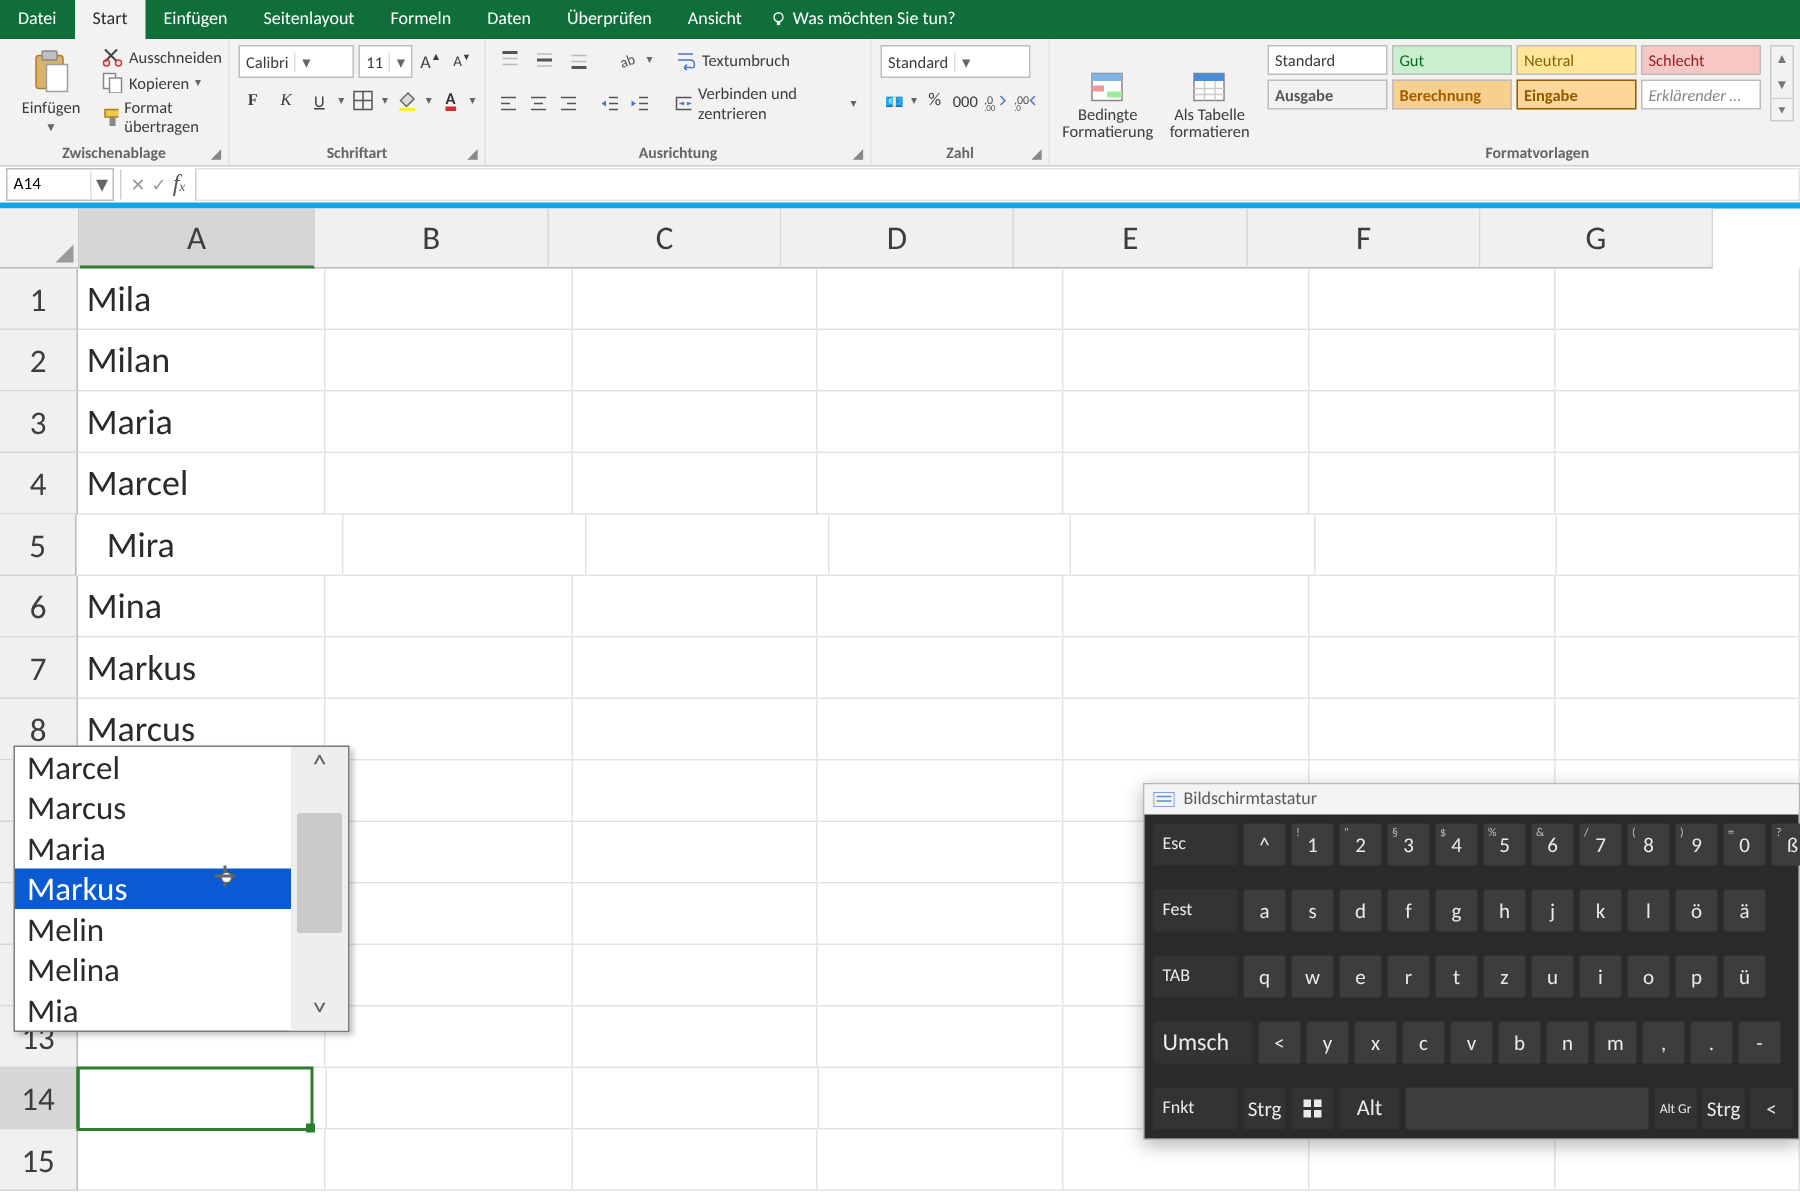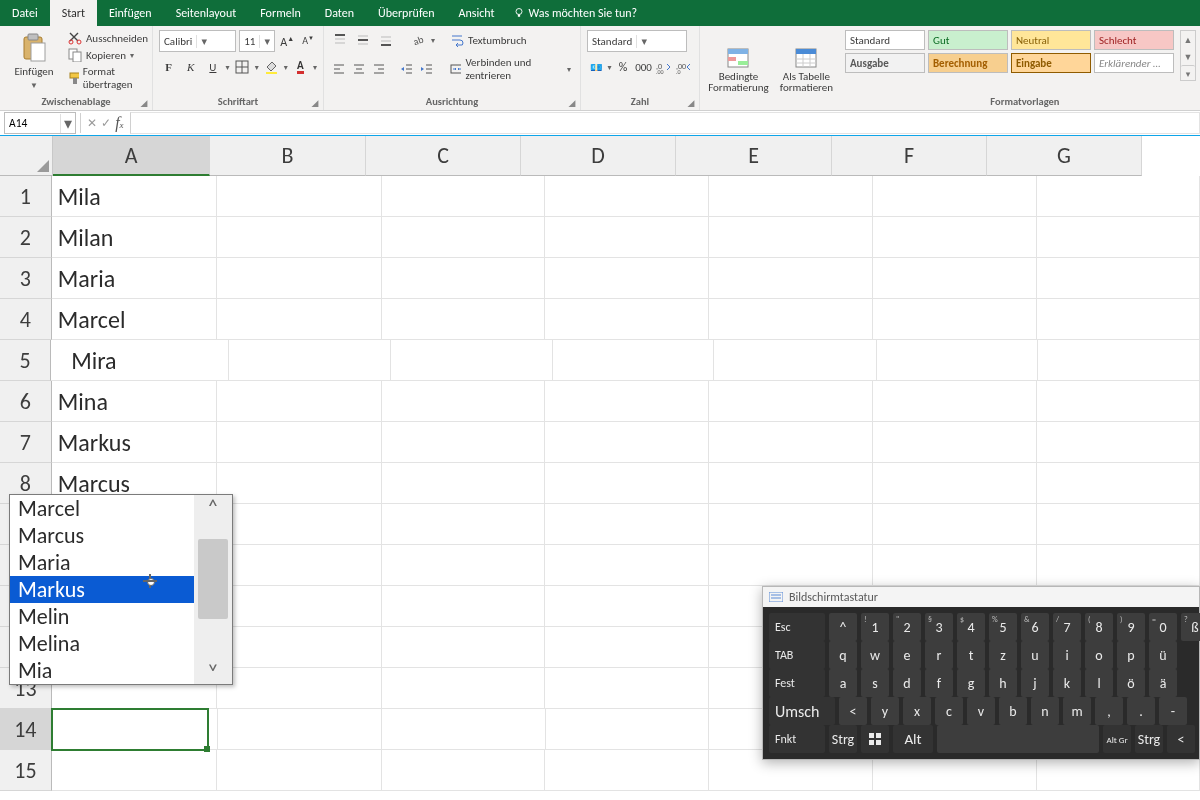--- a/index.html
+++ b/index.html
@@ -16,21 +16,21 @@
   .vstack{display:flex;flex-direction:column;gap:1px;}
   .hstack{display:flex;align-items:center;gap:3px;}
   .btn{display:flex;align-items:center;gap:4px;padding:1px 3px;border-radius:2px;cursor:pointer;}
   .iconbtn{width:20px;height:20px;display:flex;align-items:center;justify-content:center;border-radius:2px;cursor:pointer;}
   .combo{display:flex;align-items:center;height:20px;border:1px solid #bdbdbd;background:#fff;font-size:11px;}
   .combo .txt{padding:0 4px;min-width:0;}
   .combo .dd{width:14px;text-align:center;border-left:1px solid #e0e0e0;color:#666;}
   .bigbtn{display:flex;flex-direction:column;align-items:center;justify-content:center;gap:2px;padding:2px 4px;cursor:pointer;min-width:48px;}
   .style-cell{width:80px;height:20px;display:flex;align-items:center;padding:0 4px;font-size:11px;border:1px solid #bdbdbd;box-sizing:border-box;}
   .style-grid{display:grid;grid-template-columns:repeat(4,80px);gap:3px;}
-  .formulabar{height:24px;display:flex;align-items:center;border-bottom:1px solid #0ea5e9;background:#fff;}
+  .formulabar{height:24px;display:flex;align-items:center;border-bottom:4px solid #0ea5e9;background:#fff;}
   .namebox{width:70px;height:20px;border:1px solid #bdbdbd;margin:0 4px;display:flex;align-items:center;}
   .namebox .txt{flex:1;padding:0 4px;font-size:11.5px;}
   .namebox .dd{width:14px;text-align:center;color:#666;border-left:1px solid #e0e0e0;}
   .fbicons{display:flex;align-items:center;gap:4px;padding:0 6px;color:#9a9a9a;}
   .fbinput{flex:1;height:20px;border:1px solid #e3e3e3;border-left:1px solid #d0d0d0;padding:0 6px;font-size:12px;}
   
   .sheet{position:relative;font-family:Calibri,Arial,sans-serif;}
   .colhdr-row{display:flex;height:40px;}
   .corner{width:52px;background:#f0f0f0;border-right:1px solid #c8c8c8;border-bottom:1px solid #bababa;position:relative;}
   .corner:after{content:"";position:absolute;right:3px;bottom:3px;width:0;height:0;border-left:12px solid transparent;border-bottom:12px solid #9a9a9a;}
@@ -52,21 +52,21 @@
   .aclist .thumb{flex:0 0 80px;background:#c9c9c9;margin:0 4px;border-radius:2px;}
   .aclist .track{flex:1;}
   .crosshair{position:absolute;width:14px;height:14px;pointer-events:none;}
   .crosshair:before,.crosshair:after{content:"";position:absolute;background:#666;}
   .crosshair:before{left:6px;top:0;width:2px;height:14px;}
   .crosshair:after{top:6px;left:0;height:2px;width:14px;}
   .crosshair .c{position:absolute;left:4px;top:4px;width:6px;height:6px;border:1px solid #666;border-radius:50%;background:#fff;}
   
   .osk{position:absolute;right:0;bottom:40px;width:436px;background:#f4f4f4;border:1px solid #b7b7b7;box-shadow:0 3px 12px rgba(0,0,0,.3);font-size:12px;}
   .osk-title{height:20px;display:flex;align-items:center;gap:6px;padding:0 6px;color:#5a5a5a;background:#f4f4f4;}
-  .osk-body{background:#2a2a2a;padding:6px 4px 6px 6px;display:flex;flex-direction:column;gap:0;}
+  .osk-body{background:#2a2a2a;padding:6px 4px 6px 6px;display:flex;flex-direction:column;gap:16px;}
   .krow{display:flex;gap:4px;}
   .key{background:#3d3d3d;color:#eaeaea;height:28px;min-width:28px;display:flex;align-items:center;justify-content:center;font-size:14px;border-radius:2px;cursor:pointer;position:relative;}
   .key.small .sup{position:absolute;top:1px;left:3px;font-size:8px;color:#bdbdbd;}
   .key.wide{min-width:44px;justify-content:flex-start;padding:0 6px;font-size:12px;}
   .key.wider{min-width:54px;justify-content:flex-start;padding:0 6px;font-size:16px;}
   .key.dark{background:#333;}
   .ribbon svg{display:block;}
 </style>
 </head>
 <body>
@@ -616,92 +616,92 @@
           <span class="sup">=</span>
           <span>0</span>
         </div>
         <div class="key small">
           <span class="sup">?</span>
           <span>ß</span>
         </div>
       </div>
       <div class="krow">
         <div class="key wide dark">
-          <span>TAB</span>
-        </div>
-        <div class="key ">
-          <span>q</span>
-        </div>
-        <div class="key ">
-          <span>w</span>
-        </div>
-        <div class="key ">
-          <span>e</span>
-        </div>
-        <div class="key ">
-          <span>r</span>
-        </div>
-        <div class="key ">
-          <span>t</span>
-        </div>
-        <div class="key ">
-          <span>z</span>
-        </div>
-        <div class="key ">
-          <span>u</span>
-        </div>
-        <div class="key ">
-          <span>i</span>
-        </div>
-        <div class="key ">
-          <span>o</span>
-        </div>
-        <div class="key ">
-          <span>p</span>
-        </div>
-        <div class="key ">
-          <span>ü</span>
+          <span>Fest</span>
+        </div>
+        <div class="key ">
+          <span>a</span>
+        </div>
+        <div class="key ">
+          <span>s</span>
+        </div>
+        <div class="key ">
+          <span>d</span>
+        </div>
+        <div class="key ">
+          <span>f</span>
+        </div>
+        <div class="key ">
+          <span>g</span>
+        </div>
+        <div class="key ">
+          <span>h</span>
+        </div>
+        <div class="key ">
+          <span>j</span>
+        </div>
+        <div class="key ">
+          <span>k</span>
+        </div>
+        <div class="key ">
+          <span>l</span>
+        </div>
+        <div class="key ">
+          <span>ö</span>
+        </div>
+        <div class="key ">
+          <span>ä</span>
         </div>
       </div>
       <div class="krow">
         <div class="key wide dark">
-          <span>Fest</span>
-        </div>
-        <div class="key ">
-          <span>a</span>
-        </div>
-        <div class="key ">
-          <span>s</span>
-        </div>
-        <div class="key ">
-          <span>d</span>
-        </div>
-        <div class="key ">
-          <span>f</span>
-        </div>
-        <div class="key ">
-          <span>g</span>
-        </div>
-        <div class="key ">
-          <span>h</span>
-        </div>
-        <div class="key ">
-          <span>j</span>
-        </div>
-        <div class="key ">
-          <span>k</span>
-        </div>
-        <div class="key ">
-          <span>l</span>
-        </div>
-        <div class="key ">
-          <span>ö</span>
-        </div>
-        <div class="key ">
-          <span>ä</span>
+          <span>TAB</span>
+        </div>
+        <div class="key ">
+          <span>q</span>
+        </div>
+        <div class="key ">
+          <span>w</span>
+        </div>
+        <div class="key ">
+          <span>e</span>
+        </div>
+        <div class="key ">
+          <span>r</span>
+        </div>
+        <div class="key ">
+          <span>t</span>
+        </div>
+        <div class="key ">
+          <span>z</span>
+        </div>
+        <div class="key ">
+          <span>u</span>
+        </div>
+        <div class="key ">
+          <span>i</span>
+        </div>
+        <div class="key ">
+          <span>o</span>
+        </div>
+        <div class="key ">
+          <span>p</span>
+        </div>
+        <div class="key ">
+          <span>ü</span>
         </div>
       </div>
       <div class="krow">
         <div class="key wider dark">
           <span>Umsch</span>
         </div>
         <div class="key ">
           <span>&lt;</span>
         </div>
         <div class="key ">

